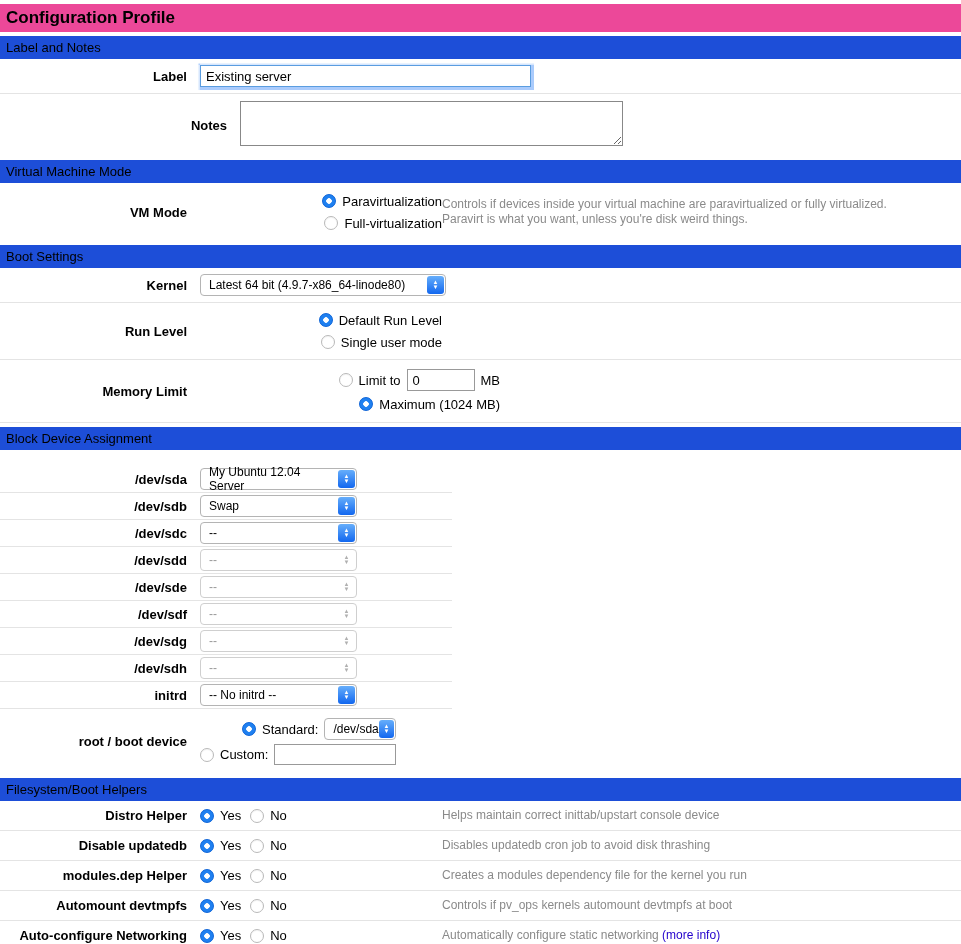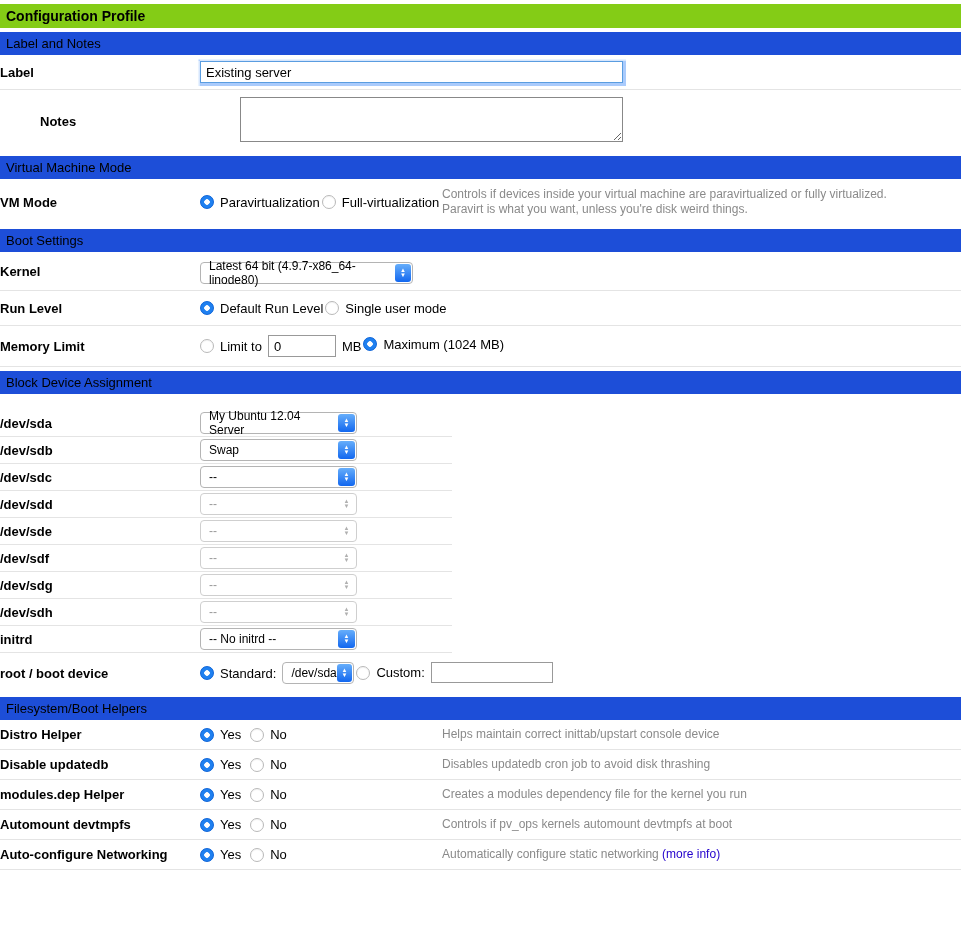--- a/index.html
+++ b/index.html
@@ -5,41 +5,42 @@
   * { box-sizing: border-box; }
   html, body { margin: 0; padding: 0; background: #fff; }
   body {
     width: 961px;
     font-family: "Liberation Sans", "DejaVu Sans", sans-serif;
     font-size: 13px;
     color: #000;
   }
   .title-bar {
     margin-top: 4px;
-    background: #84cc16;
+    background: #ec4899;
     font-weight: bold;
     padding: 4px 6px;
-    font-size: 14px;
+    font-size: 17px;
   }
   .sec-bar {
     margin-top: 4px;
     background: #1d4ed8;
     padding: 4px 6px;
     font-size: 13px;
   }
   .row {
     display: flex;
     align-items: center;
     border-bottom: 1px solid #e4e4e4;
     padding: 6px 0;
   }
   .row.no-border { border-bottom: none; }
   .lbl {
     width: 200px;
     flex: 0 0 200px;
+    text-align: right;
     font-weight: bold;
     padding-right: 13px;
   }
   .ctl { width: 242px; flex: 0 0 242px; }
   .help {
     flex: 1;
     color: #8a8a8a;
     font-size: 12px;
     line-height: 15px;
     padding-right: 8px;
@@ -119,54 +120,54 @@
     display: flex;
     flex-direction: column;
     align-items: center;
     justify-content: center;
     font-size: 6px;
     line-height: 5px;
   }
   .msel.dis { color: #999; border-color: #cfcfcf; }
   .msel.dis .step { background: transparent; color: #b0b0b0; }
 
-  .w-kernel { width: 213px; }
+  .w-kernel { width: 246px; }
   .w-block  { width: 157px; }
   .w-root   { width: 72px; }
 
   
   .bd-table { width: 452px; margin-top: 16px; }
   .bd-row {
     display: flex;
     align-items: center;
     height: 27px;
     border-bottom: 1px solid #e4e4e4;
   }
   .bd-row .lbl { padding-right: 13px; }
 
-  .stack { display: flex; flex-direction: row; gap: 2px; }
+  .stack { display: flex; flex-direction: column; gap: 2px; align-items: flex-end; }
 
   .mini-input { width: 68px; height: 22px; }
   .custom-input { width: 122px; height: 21px; }
 
   .helper-row { height: 30px; padding: 0; }
   .yesno { display: flex; align-items: center; gap: 1px; }
   .yesno .no-group { margin-left: 8px; }
 </style>
 </head>
 <body>
 
 <div class="title-bar">Configuration Profile</div>
 
 <div class="sec-bar">Label and Notes</div>
 
 <div class="row">
   <div class="lbl">Label</div>
   <div class="ctl" style="flex-basis:375px;">
-    <input class="txt-input focused" style="width: 423px;" type="text" value="Existing server">
+    <input class="txt-input focused" style="width: 331px;" type="text" value="Existing server">
   </div>
 </div>
 
 <div class="row no-border" style="padding:7px 0;margin-left:40px;">
   <div class="lbl">Notes</div>
   <div class="ctl" style="flex-basis:400px;">
     <textarea class="notes" style=""></textarea>
   </div>
 </div>
 

